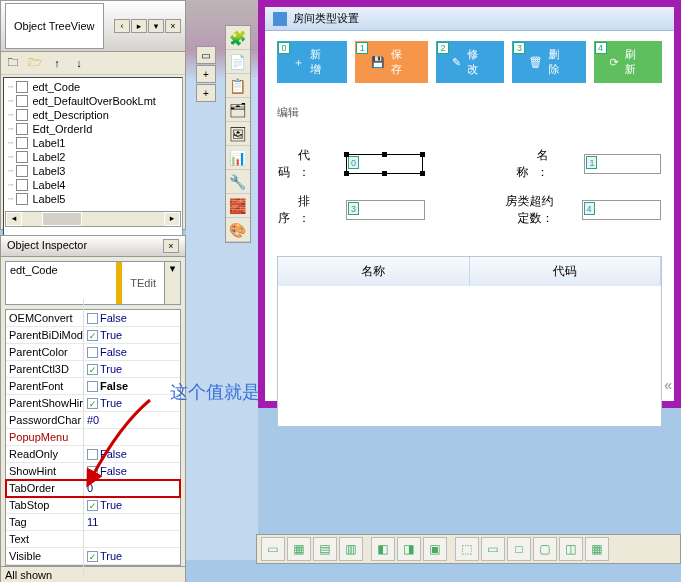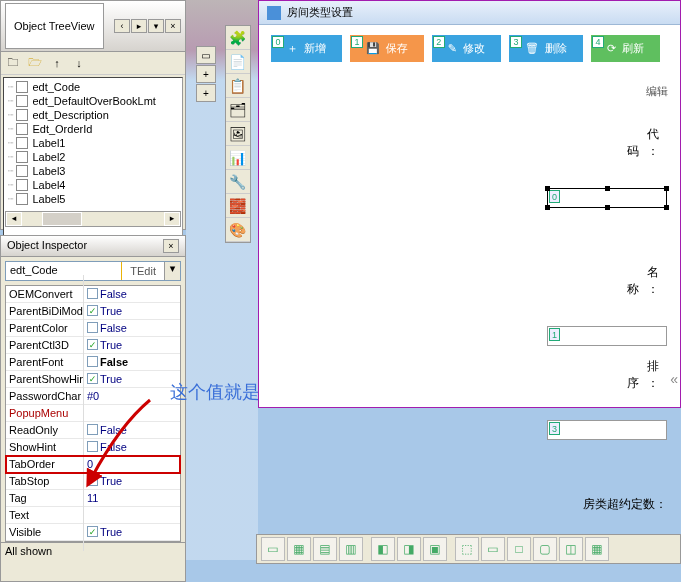--- a/index.html
+++ b/index.html
@@ -20,54 +20,54 @@
 .tv-scroll { position: absolute; bottom: 2px; left: 4px; right: 4px; height: 16px; background: #ece9d8; border: 1px solid #999; display: flex; }
 .tv-sbtn { width: 16px; background: #ece9d8; border: 1px solid #fff; font-size: 9px; text-align: center; }
 .tv-strack { flex: 1; background: #ece9d8; position: relative; }
 .tv-sthumb { position: absolute; left: 20px; width: 40px; top: 0; bottom: 0; background: #d4d0c8; border: 1px solid #fff; }
 
 
 .inspector-panel { position: absolute; left: 0; top: 235px; width: 186px; bottom: 0; background: #ece9d8; border: 1px solid #999; }
 .insp-title { background: linear-gradient(#fff,#d6d3ce); padding: 3px 6px; border-bottom: 1px solid #999; display:flex; justify-content:space-between;}
 .insp-combo { margin: 4px; display: flex; border: 1px solid #7f9db9; background: #fff; }
 .insp-combo-l { flex: 1; padding: 2px 4px; }
-.insp-combo-r { padding: 3px 8px; color: #555; border-left: 1px solid #eab308; }
+.insp-combo-r { padding: 15px 8px; color: #555; border-left: 6px solid #eab308; }
 .insp-combo-dd { width: 16px; background: #ece9d8; border-left: 1px solid #999; text-align: center; }
 .insp-tabs { display: flex; margin: 0 4px; }
 .insp-tab { padding: 3px 8px; border: 1px solid #999; background: #ece9d8; margin-right: 2px; }
 .insp-tab.active { background: #fff; border-bottom: 1px solid #fff; }
 .insp-grid { margin: 0 4px; background: #fff; border: 1px solid #999; }
 .insp-row { display: flex; border-bottom: 1px solid #e8e8e8; height: 17px; align-items: center; }
 .insp-row.hl { outline: 2px solid #c00; outline-offset: -1px; }
 .insp-key { width: 78px; padding: 13px 3px; border-right: 1px solid #ddd; color: #000; white-space: nowrap; overflow: hidden; }
 .insp-key.red { color: #a00; }
-.insp-val { flex: 1; padding: 1px 3px; color: #000080; display: flex; align-items: flex-start; gap: 2px; }
+.insp-val { flex: 1; padding: 1px 3px; color: #000080; display: flex; align-items: flex-end; gap: 2px; }
 .insp-val.bold { font-weight: bold; color: #000; }
 .chk { width: 11px; height: 11px; border: 1px solid #7f9db9; background: #fff; display: inline-flex; align-items: center; justify-content: center; font-size: 9px; color: #21a121; }
 .insp-footer { padding: 2px 4px; background: #ece9d8; border-top: 1px solid #999; }
 
 
 .arrow { position: absolute; left: 80px; top: 395px; width: 80px; height: 95px; pointer-events: none; }
 
 
-.main-window { position: absolute; left: 258px; top: 0; right: 0; height: 408px; background: #fff; border: 1px solid #a21caf; }
+.main-window { position: absolute; left: 258px; top: 0; right: 0; height: 408px; background: #fff; border: 7px solid #a21caf; }
 .mw-title { background: linear-gradient(#e8f0fb,#c9dcf2); padding: 4px 8px; display: flex; align-items: center; gap: 6px; border-bottom: 1px solid #9db8d6; font-size: 12px; }
 .mw-icon { width: 14px; height: 14px; background: #4a90d9; }
 .mw-toolbar { display: flex; gap: 8px; padding: 10px 12px; background: #fff; }
 .mw-btn { display: flex; align-items: center; gap: 6px; padding: 6px 16px; color: #fff; font-size: 13px; position: relative; }
 .mw-btn .badge { position: absolute; left: 1px; top: 1px; width: 12px; height: 12px; background: #fff; border: 1px solid #2a7; color: #2a7; font-size: 9px; display: flex; align-items: center; justify-content: center; }
 .btn-add { background: #3aa3e0; }
 .btn-save { background: #f5964a; }
 .btn-edit { background: #3aa3e0; }
 .btn-del { background: #3aa3e0; }
 .btn-refresh { background: #5fbf5f; }
 .mw-section { padding: 8px 12px; }
-.mw-sec-label { color: #555; padding: 4px 0; text-align: right; }
+.mw-sec-label { color: #555; padding: 4px 0; }
 .mw-form { border: 1px dashed transparent; padding: 10px 0; }
-.mw-row { display: flex; align-items: flex-end; gap: 28px; margin: 12px 0; flex-direction: column; }
+.mw-row { display: flex; align-items: center; gap: 28px; margin: 12px 0; }
 .mw-lbl { width: 60px; text-align: right; letter-spacing: 8px; font-size: 12px; }
 .mw-lbl.long { letter-spacing: 0; width: 90px; }
 .mw-input { width: 120px; height: 20px; border: 1px solid #999; position: relative; background: #fff; }
 .mw-input.focus { border: 1px solid #000; }
 .mw-input .handle { position: absolute; width: 5px; height: 5px; background: #000; }
 .h-tl { left: -3px; top: -3px; } .h-tr { right: -3px; top: -3px; } .h-bl { left: -3px; bottom: -3px; } .h-br { right: -3px; bottom: -3px; } .h-tm { left: 50%; top: -3px; margin-left:-2px;} .h-bm { left:50%; bottom:-3px; margin-left:-2px;}
 .tabbadge { position: absolute; left: 1px; top: 1px; width: 11px; height: 13px; border: 1px solid #2a7; color: #2a7; background: #eef; font-size: 9px; display:flex;align-items:center;justify-content:center; }
 .mw-table { margin: 6px 0 0 0; border: 1px solid #b5c7db; }
 .mw-th { display: flex; background: linear-gradient(#f7fafd,#e3ecf7); }
 .mw-th-cell { flex: 1; padding: 6px; text-align: center; border-right: 1px solid #c9d7e8; font-size: 12px; }

